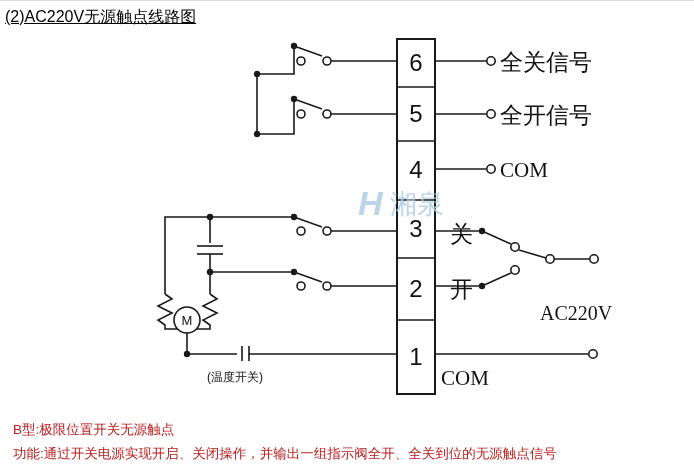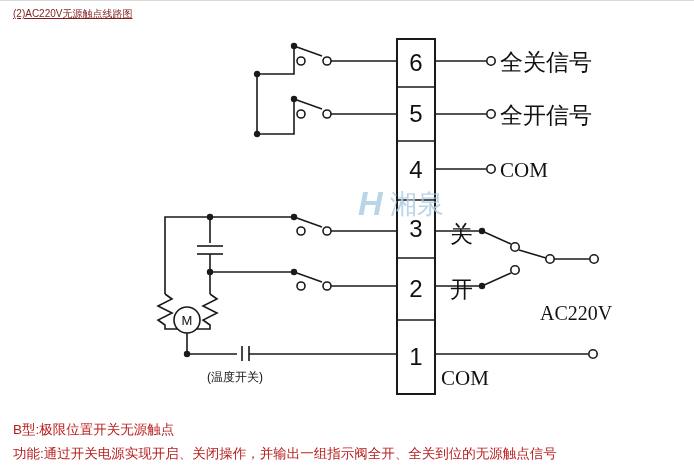--- a/index.html
+++ b/index.html
@@ -5,23 +5,23 @@
   html,body{margin:0;padding:0;}
   body{
     width:694px;height:468px;
     background:#ffffff;
     font-family:"Liberation Sans", sans-serif;
     position:relative;
     overflow:hidden;
     border-top:1px solid #d8d8d8;
   }
   .title{
-    position:absolute;left:13px;top:6px;
-    font-size:10px;
-    color:#7f1d1d;
+    position:absolute;left:5px;top:6px;
+    font-size:16px;
+    color:#000000;
     text-decoration:underline;
     font-weight:400;
     white-space:nowrap;
   }
   .diagram-svg{position:absolute;left:0;top:28px;}
   .wire{stroke:#1a1a1a;stroke-width:1.6;fill:none;}
   .thick{stroke:#1a1a1a;stroke-width:2;fill:#ffffff;}
   .dot{fill:#1a1a1a;stroke:none;}
   .contact{fill:#ffffff;stroke:#1a1a1a;stroke-width:1.6;}
   .lbl{fill:#111111;font-family:"Liberation Sans", sans-serif;}

